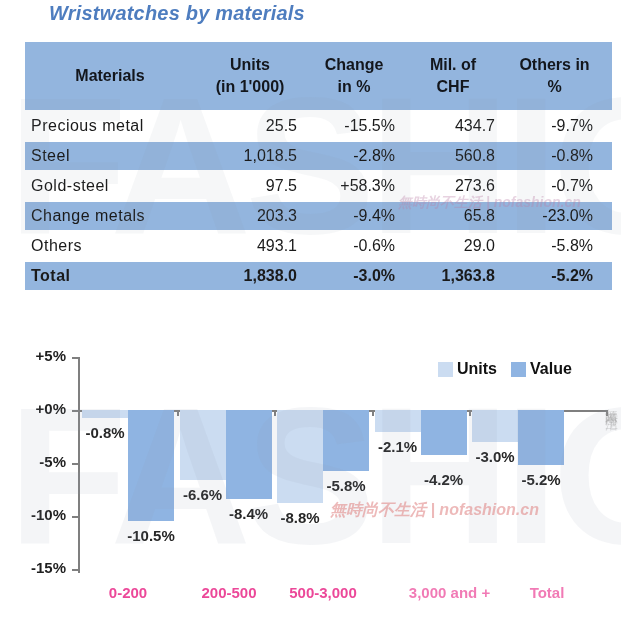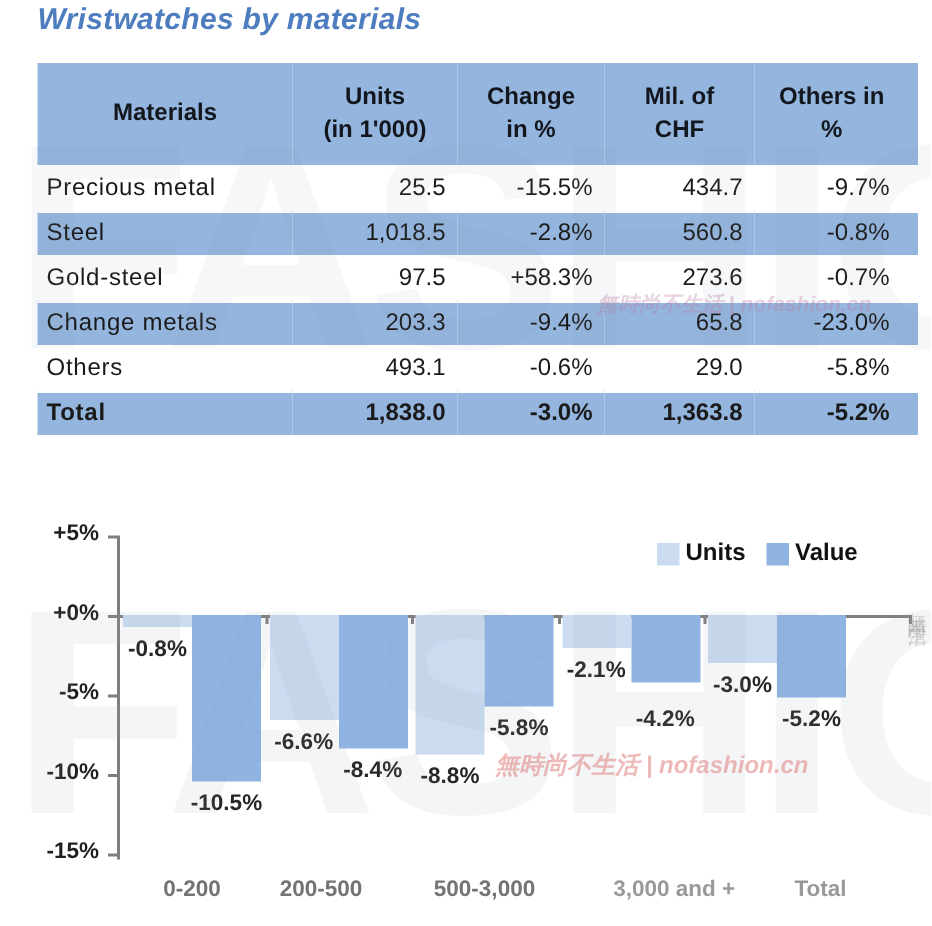--- a/index.html
+++ b/index.html
@@ -2,21 +2,21 @@
 <html style="--title-blue: #4E7DBF; --table-blue: #93B5DE; --units-bar: #CBDCF1; --value-bar: #8FB4E2; --axis-gray: #7F7F7F;"><head>
 <meta charset="utf-8">
 <style>
   html,body{margin:0;padding:0;background:#fff;}
   body{font-family:"Liberation Sans", sans-serif;color:#1a1a1a;}
   #stage{position:relative;width:621px;height:617px;background:#fff;overflow:hidden;}
 
   
   .sec-title{position:absolute;left:25px;font-size:20px;font-weight:700;font-style:italic;
              color:var(--title-blue);letter-spacing:0.2px;}
-  #title-materials{top:2px;}
+  #title-materials{top:2px;margin-left:24px;}
   #title-prices{top:303px;}
 
   
   #materials-table{position:absolute;left:25px;top:42px;width:587px;border-collapse:separate;border-spacing:0;
                    table-layout:fixed;font-size:16px;}
   #materials-table col.c0{width:170px;} #materials-table col.c1{width:110px;}
   #materials-table col.c2{width:98px;}  #materials-table col.c3{width:100px;}
   #materials-table col.c4{width:109px;}
   #materials-table th{background:var(--table-blue);height:68px;font-weight:700;color:#13161c;
                       text-align:center;vertical-align:middle;line-height:1.35;padding:0 4px;}
@@ -33,21 +33,21 @@
   #chart{position:absolute;left:0;top:340px;width:621px;height:277px;}
   .axis-v{position:absolute;left:78px;top:17px;width:2px;height:216px;background:var(--axis-gray);}
   .axis-h{position:absolute;left:78px;top:70px;width:530px;height:2px;background:var(--axis-gray);}
   .ytick{position:absolute;left:0;width:66px;text-align:right;font-size:15px;font-weight:700;color:#1f1f1f;}
   .ytick-mark{position:absolute;width:6px;height:2px;background:var(--axis-gray);left:72px;}
   .btick{position:absolute;top:70px;width:2px;height:6px;background:var(--axis-gray);}
   .bar{position:absolute;width:46px;}
   .bar.units{background:var(--units-bar);}
   .bar.value{background:var(--value-bar);}
   .bar-label{position:absolute;transform:translateX(-50%);font-size:15px;font-weight:700;color:#262626;white-space:nowrap;}
-  .xlabel{position:absolute;top:244px;transform:translateX(-50%);font-size:15px;font-weight:600;color:#737373;white-space:nowrap;}
+  .xlabel{position:absolute;top:244px;transform:translateX(-50%);font-size:15px;font-weight:600;color:#ec4899;white-space:nowrap;}
   .xlabel.faded{opacity:0.72;filter:blur(0.3px);margin-left:29px;}
 
   
   #legend{position:absolute;left:438px;top:20px;display:flex;align-items:center;gap:14px;}
   .legend-item{display:flex;align-items:center;gap:4px;font-size:16px;font-weight:600;color:#111;}
   .swatch{width:15px;height:15px;display:inline-block;}
   .swatch.units{background:var(--units-bar);}
   .swatch.value{background:var(--value-bar);}
 
   
@@ -183,21 +183,21 @@
       <div class="btick" style="left: 606px;"></div>
       <div class="bar units" style="left: 82px; top: 70px; height: 8.48px;"></div>
       <div class="bar-label" style="left: 105px; top: 84.48px;">-0.8%</div>
       <div class="bar value" style="left: 128px; top: 70px; height: 111.3px;"></div>
       <div class="bar-label" style="left: 151px; top: 187.3px;">-10.5%</div>
       <div class="xlabel" style="left: 128px;">0-200</div>
       <div class="bar units" style="left: 179.5px; top: 70px; height: 69.96px;"></div>
       <div class="bar-label" style="left: 202.5px; top: 145.96px;">-6.6%</div>
       <div class="bar value" style="left: 225.5px; top: 70px; height: 89.04px;"></div>
       <div class="bar-label" style="left: 248.5px; top: 165.04px;">-8.4%</div>
-      <div class="xlabel" style="left: 214px;">200-500</div>
+      <div class="xlabel" style="left: 229px;">200-500</div>
       <div class="bar units" style="left: 277px; top: 70px; height: 93.28px;"></div>
       <div class="bar-label" style="left: 300px; top: 169.28px; text-align: center;">-8.8%</div>
       <div class="bar value" style="left: 323px; top: 70px; height: 61.48px;"></div>
       <div class="bar-label" style="left: 346px; top: 137.48px;">-5.8%</div>
       <div class="xlabel" style="left: 323px;">500-3,000</div>
       <div class="bar units" style="left: 374.5px; top: 70px; height: 22.26px;"></div>
       <div class="bar-label" style="left: 397.5px; top: 98.26px;">-2.1%</div>
       <div class="bar value" style="left: 420.5px; top: 70px; height: 44.52px;"></div>
       <div class="bar-label" style="left: 443.5px; top: 120.52px; margin-top: 10px;">-4.2%</div>
       <div class="xlabel faded" style="left: 420.5px;">3,000 and +</div>

